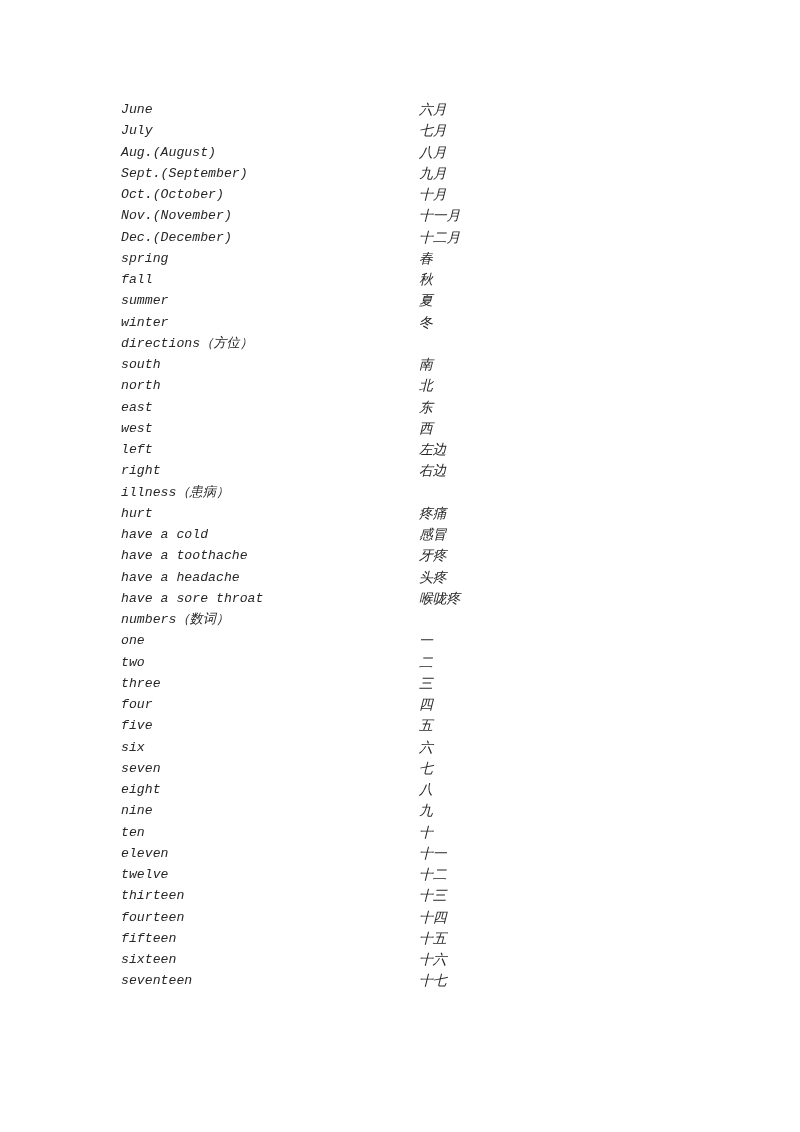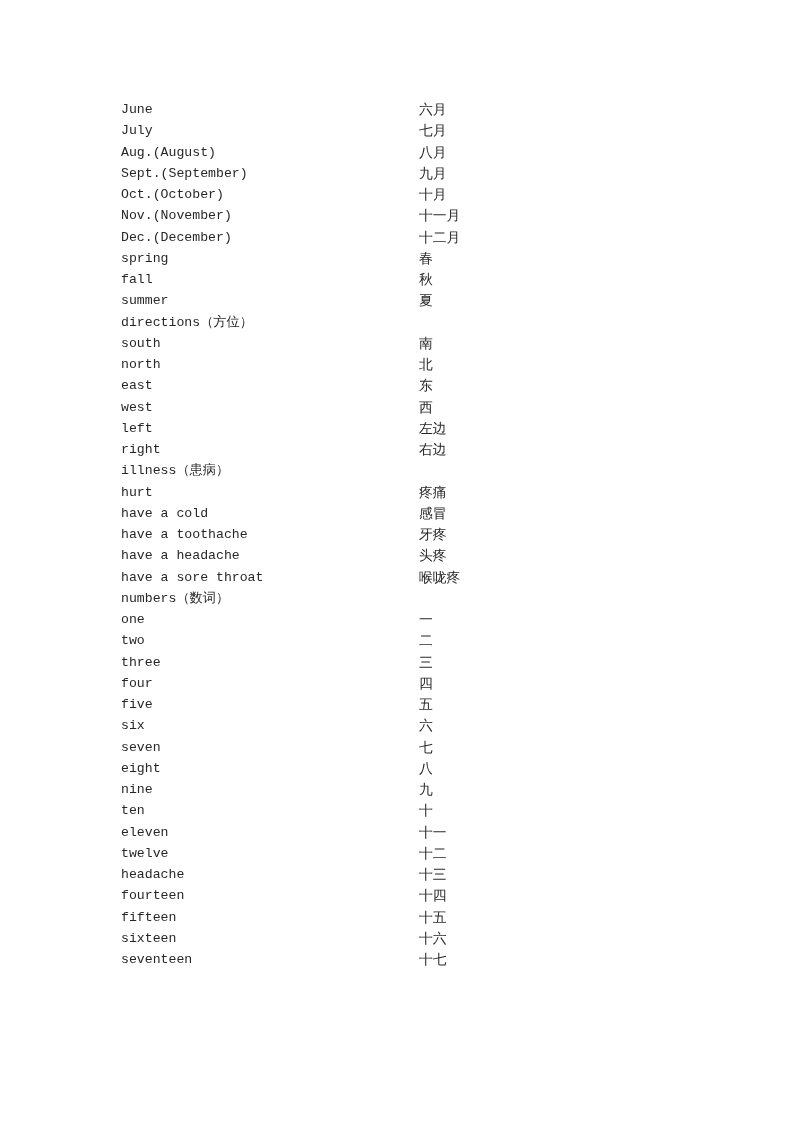--- a/index.html
+++ b/index.html
@@ -17,20 +17,21 @@
     -webkit-font-smoothing: antialiased;
   }
 
   #page {
     position: absolute;
     left: 0;
     top: 0;
     width: 700px;
     height: 1132px;
     background: #ffffff;
+    font-style: italic;
   }
 
   #vocab-list {
     position: absolute;
     left: 121px;
     top: 99px;
     width: 600px;
   }
 
   .vocab-row {
@@ -102,20 +103,24 @@
         <span class="term-zh">春</span>
       </div>
       <div class="vocab-row">
         <span class="term-en">fall</span>
         <span class="term-zh">秋</span>
       </div>
       <div class="vocab-row">
         <span class="term-en">summer</span>
         <span class="term-zh">夏</span>
       </div>
+      <div class="vocab-row">
+        <span class="term-en">winter</span>
+        <span class="term-zh">冬</span>
+      </div>
       <div class="vocab-row heading-row">
         <span class="term-en">directions（方位）</span>
       </div>
       <div class="vocab-row">
         <span class="term-en">south</span>
         <span class="term-zh">南</span>
       </div>
       <div class="vocab-row">
         <span class="term-en">north</span>
         <span class="term-zh">北</span>
@@ -204,21 +209,21 @@
       </div>
       <div class="vocab-row">
         <span class="term-en">eleven</span>
         <span class="term-zh">十一</span>
       </div>
       <div class="vocab-row">
         <span class="term-en">twelve</span>
         <span class="term-zh">十二</span>
       </div>
       <div class="vocab-row">
-        <span class="term-en">headache</span>
+        <span class="term-en">thirteen</span>
         <span class="term-zh">十三</span>
       </div>
       <div class="vocab-row">
         <span class="term-en">fourteen</span>
         <span class="term-zh">十四</span>
       </div>
       <div class="vocab-row">
         <span class="term-en">fifteen</span>
         <span class="term-zh">十五</span>
       </div>

